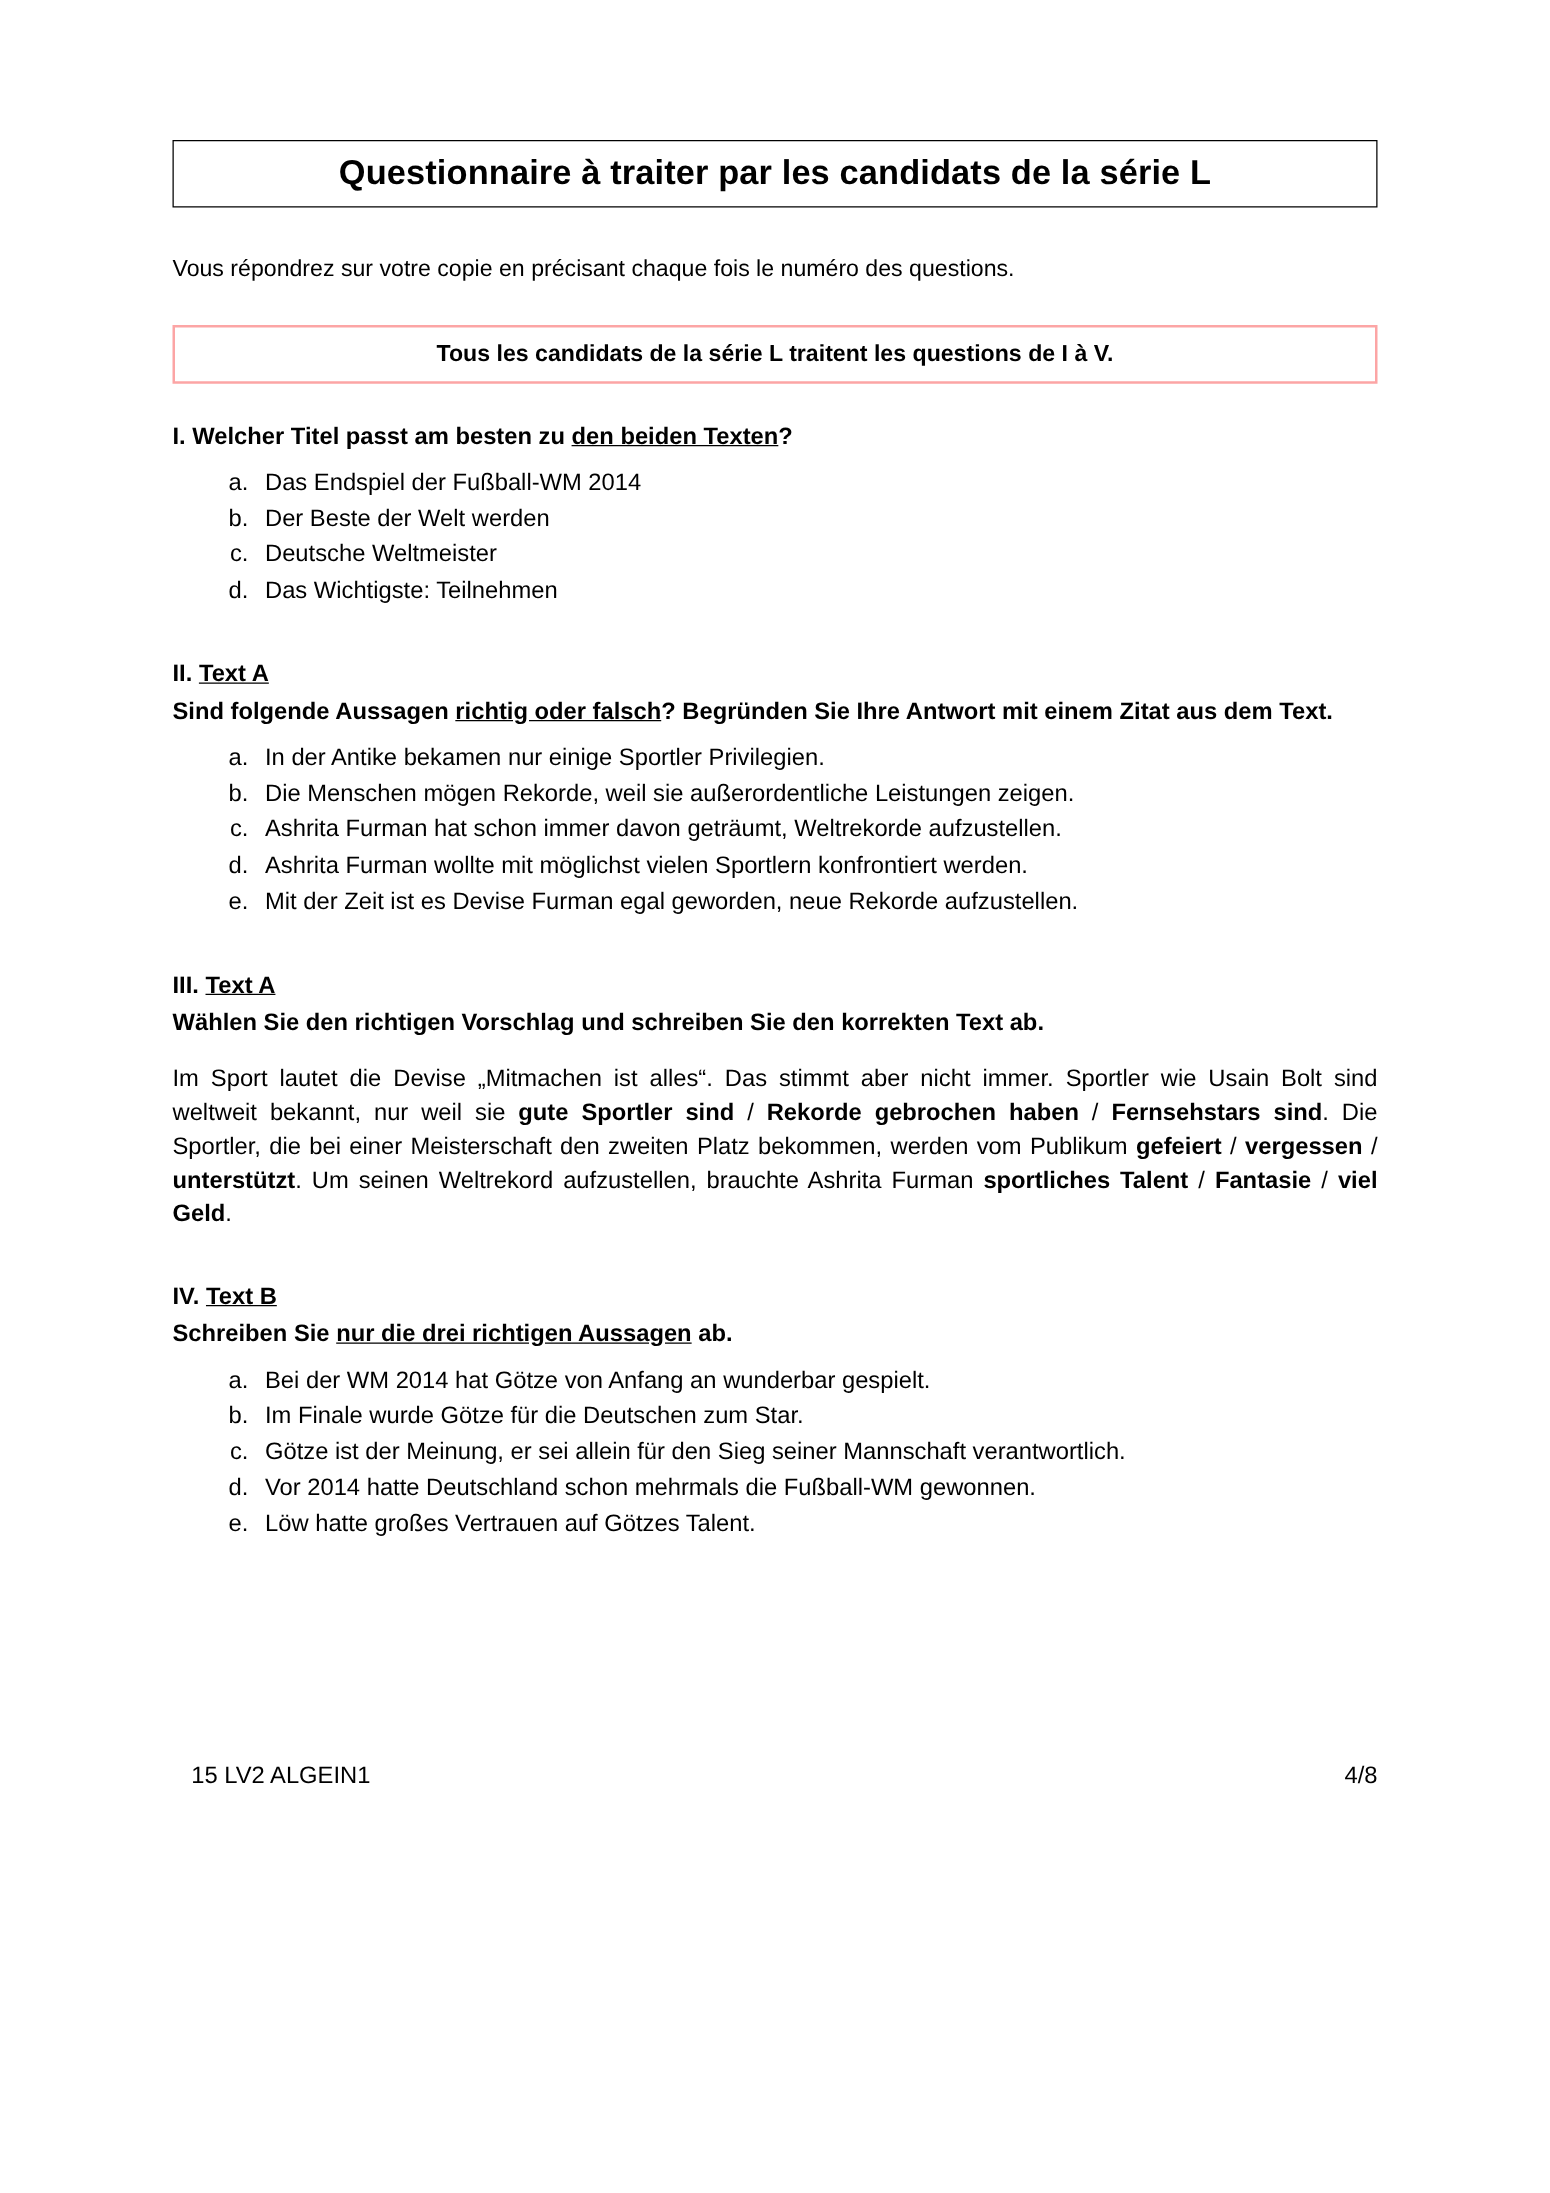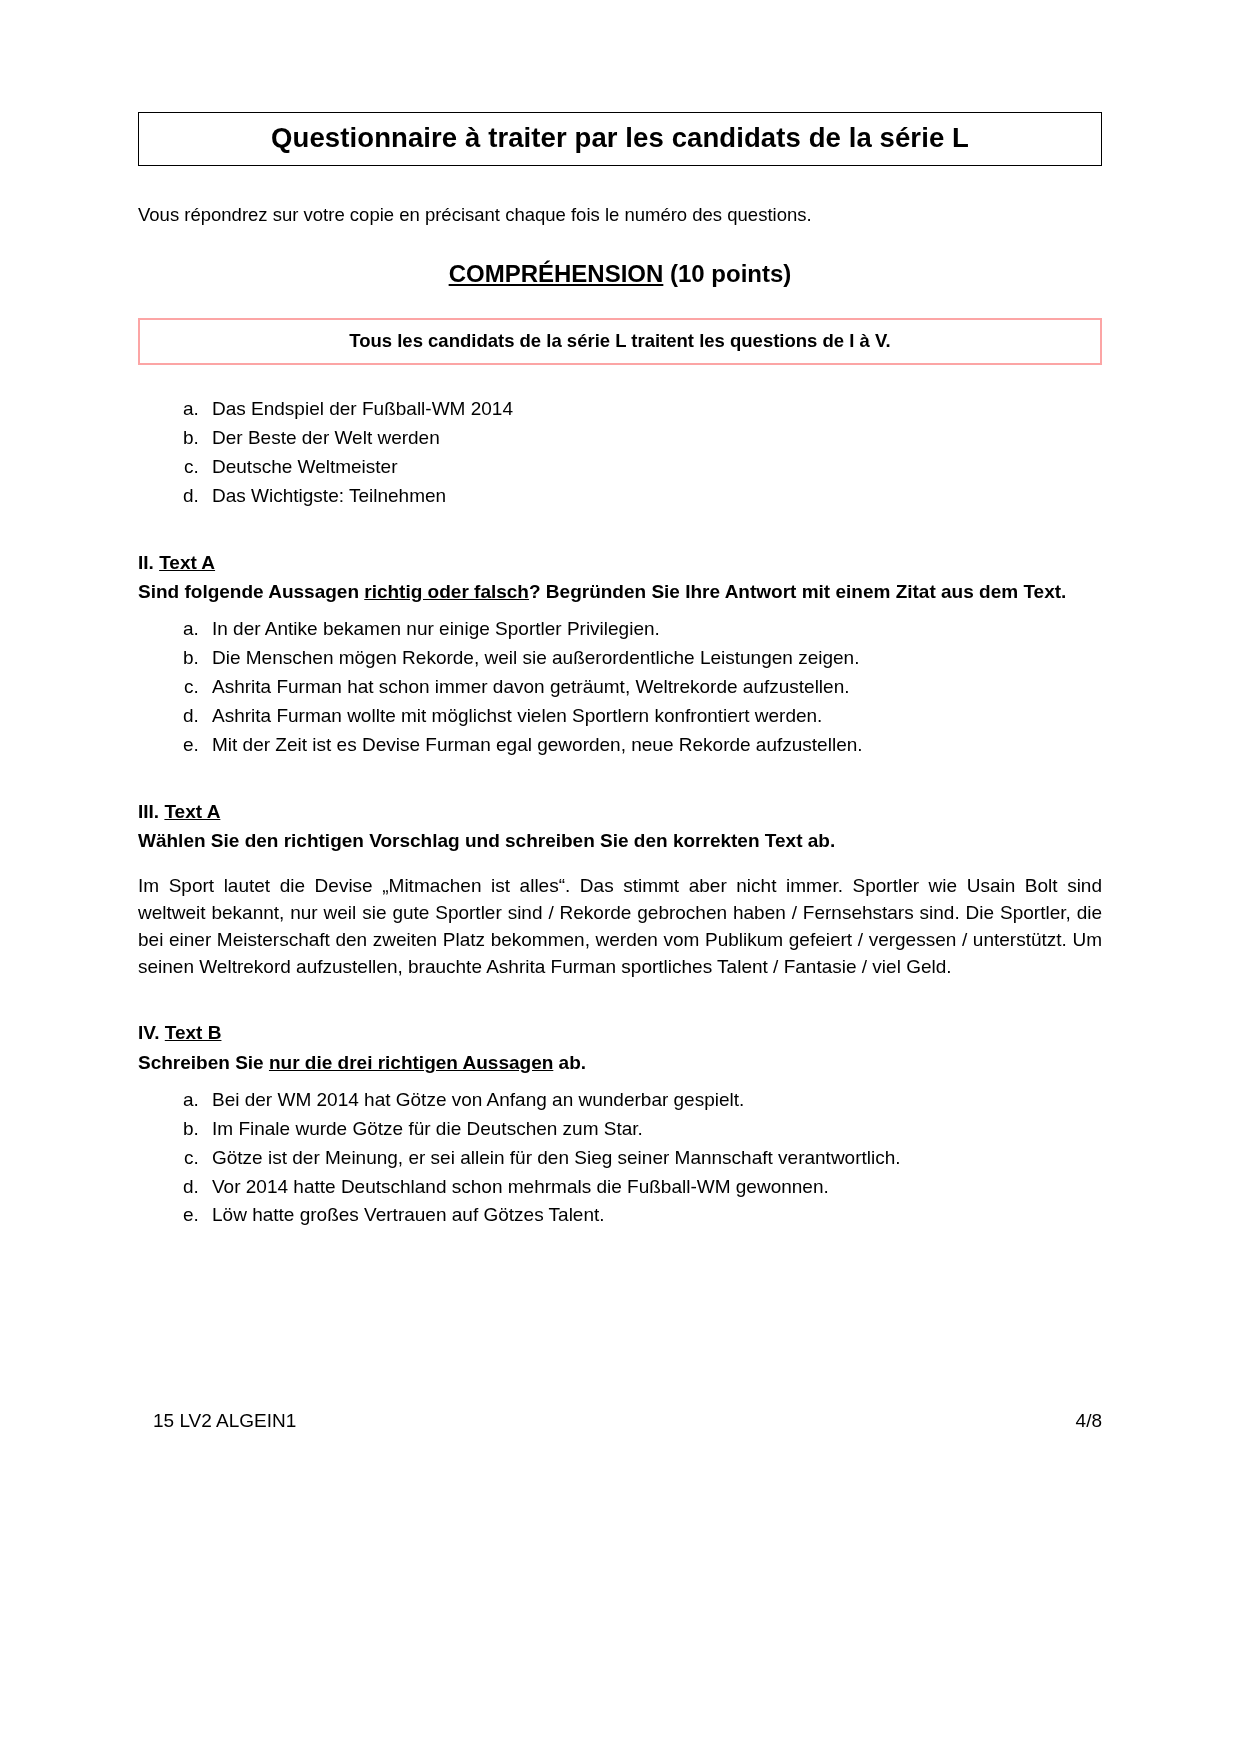--- a/index.html
+++ b/index.html
@@ -79,21 +79,21 @@
   .block {
     margin-bottom: 40px;
   }
   .para {
     font-size: 19px;
     line-height: 1.43;
     text-align: justify;
     margin-top: 18px;
   }
   .para b {
-    font-weight: normal;
+    font-weight: bold;
   }
   .footer {
     position: absolute;
     left: 153px;
     right: 138px;
     bottom: 128px;
     display: flex;
     justify-content: space-between;
     font-size: 19px;
   }
@@ -102,29 +102,29 @@
 <body>
 
 <div class="page">
 
   <div class="title-box">
     <div class="title">Questionnaire à traiter par les candidats de la série L</div>
   </div>
 
   <div class="instruction">Vous répondrez sur votre copie en précisant chaque fois le numéro des questions.</div>
 
-  <div class="section-title">
-    <span class="u">COMPRÉHENSION</span><span> (10 points)</span>
-  </div>
 
   <div class="banner-box">
     <span>Tous les candidats de la série L traitent les questions de I à V.</span>
   </div>
 
   <div class="block">
+    <div class="q-head">
+      <span>I.</span><span> Welcher Titel passt am besten zu </span><span class="u">den beiden Texten</span><span>?</span>
+    </div>
     <ol class="alpha">
       <li>Das Endspiel der Fußball-WM 2014</li>
       <li>Der Beste der Welt werden</li>
       <li>Deutsche Weltmeister</li>
       <li>Das Wichtigste: Teilnehmen</li>
     </ol>
   </div>
 
   <div class="block">
     <div class="q-head">

